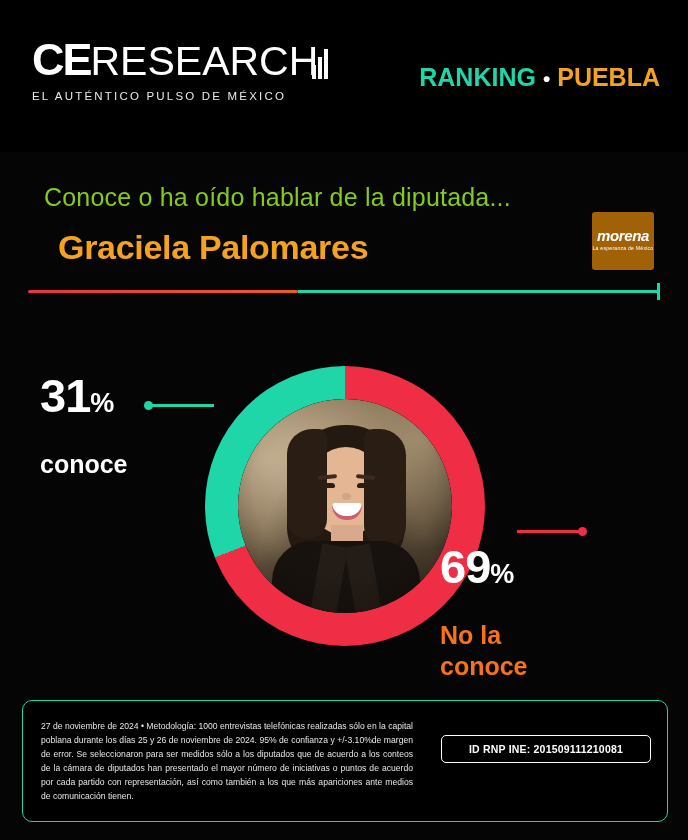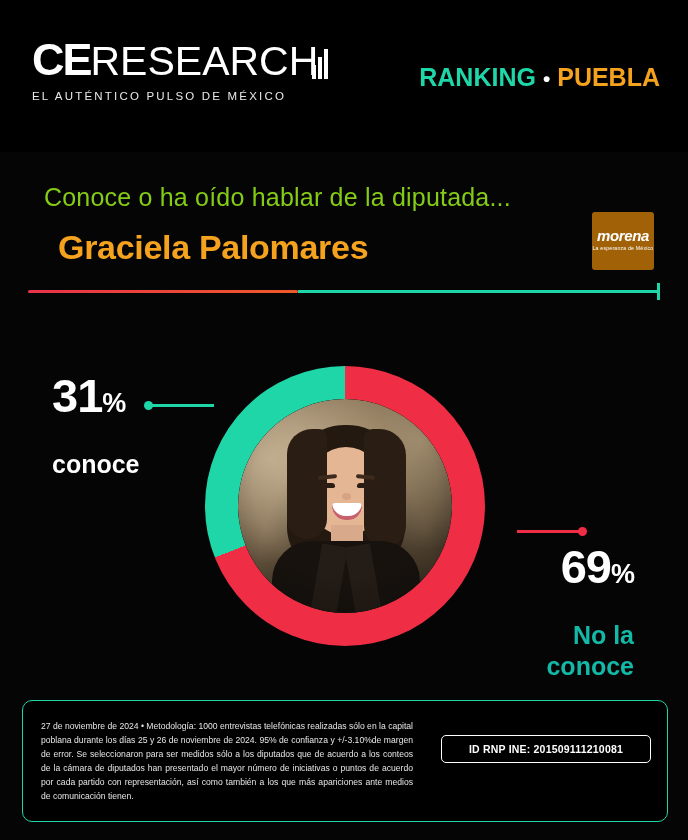--- a/index.html
+++ b/index.html
@@ -320,21 +320,21 @@
   }
   .photo .shade {
     position: absolute;
     left: 0; top: 0; width: 214px; height: 214px;
     background: radial-gradient(circle at 50% 40%, rgba(0,0,0,0) 55%, rgba(0,0,0,0.35) 100%);
   }
 
   
   .stat-left {
     position: absolute;
-    left: 52px;
+    left: 40px;
     top: 372px;
     width: 170px;
   }
   .stat-left .pct {
     font-size: 47px;
     font-weight: bold;
     color: #ffffff;
     line-height: 48px;
     letter-spacing: -1px;
   }
@@ -357,38 +357,37 @@
   .leader-left .dot {
     position: absolute;
     left: -4px; top: -3px;
     width: 9px; height: 9px;
     border-radius: 50%;
     background: #1fd6a8;
   }
 
   .stat-right {
     position: absolute;
-    right: 54px;
+    right: 48px;
     top: 543px;
     width: 200px;
-    text-align: right;
   }
   .stat-right .pct {
     font-size: 47px;
     font-weight: bold;
     color: #ffffff;
     line-height: 48px;
     letter-spacing: -1px;
   }
   .stat-right .pct .sym { font-size: 27px; }
   .stat-right .cap {
     margin-top: 22px;
     font-size: 25px;
     font-weight: bold;
-    color: #14b8a6;
+    color: #f97316;
     line-height: 31px;
   }
   .leader-right {
     position: absolute;
     right: 105px;
     top: 530px;
     width: 66px;
     height: 3px;
     background: #ef2d44;
   }

